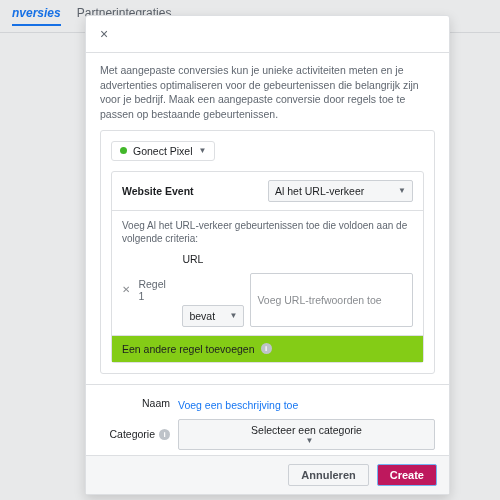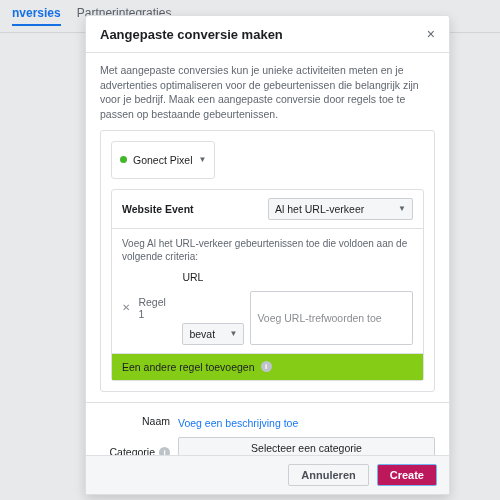--- a/index.html
+++ b/index.html
@@ -1,34 +1,34 @@
 <!DOCTYPE html>
 <html><head>
 <meta charset="utf-8">
 <style>
 * { box-sizing: border-box; margin: 0; padding: 0; }
 body { font-family: Helvetica, Arial, sans-serif; font-size: 12px; color: #1c1e21; background: #f5f6f7; width: 500px; height: 500px; overflow: hidden; position: relative; }
 
 .bg-tabs { display: flex; gap: 16px; padding: 6px 12px; font-size: 12px; color: #606770; border-bottom: 1px solid #dddfe2; }
-.bg-tabs .active { color: #1877f2; font-weight: 600; border-bottom: 2px solid #1877f2; padding-bottom: 4px; }
+.bg-tabs .active { color: #1877f2; font-weight: 600; border-bottom: 2px solid #1877f2; padding-bottom: 4px; font-style: italic; }
 .bg-body { padding: 30px 90px; color: #606770; font-size: 11px; line-height: 1.5; }
 
 .overlay { position: absolute; inset: 0; background: rgba(0,0,0,0.05); }
 
 .modal { position: absolute; top: 15px; left: 85px; width: 365px; height: 480px; background: #fff; border: 1px solid #dddfe2; border-radius: 3px; box-shadow: 0 4px 12px rgba(0,0,0,0.15); display: flex; flex-direction: column; }
 .modal-header { padding: 10px 14px; border-bottom: 1px solid #dddfe2; display: flex; justify-content: space-between; align-items: center; }
 .modal-title { font-size: 13px; font-weight: 600; color: #1c1e21; }
 .close { color: #606770; font-size: 14px; cursor: pointer; }
 
 .modal-body { padding: 10px 14px; font-size: 10.5px; color: #606770; overflow: hidden; flex: 1; }
 .intro { line-height: 1.4; margin-bottom: 8px; }
 .critheader { font-weight: 600; color: #1c1e21; font-size: 10.5px; margin: 8px 0 8px; }
 
 .criteria-box { border: 1px solid #dddfe2; border-radius: 3px; padding: 10px; margin-bottom: 10px; }
-.pixel-pill { display: inline-flex; align-items: center; border: 1px solid #dddfe2; border-radius: 3px; padding: 12px 8px; font-size: 10.5px; color: #1c1e21; background: #fff; }
+.pixel-pill { display: inline-flex; align-items: center; border: 1px solid #dddfe2; border-radius: 3px; padding: 3px 8px; font-size: 10.5px; color: #1c1e21; background: #fff; }
 .pixel-pill .dot { width: 7px; height: 7px; border-radius: 50%; background: #42b72a; margin-right: 6px; }
 .pixel-pill .chev { margin-left: 6px; color: #606770; font-size: 8px; }
 
 .inner-box { border: 1px solid #dddfe2; border-radius: 3px; margin-top: 10px; }
 .inner-head { display: flex; justify-content: space-between; align-items: center; padding: 8px 10px; border-bottom: 1px solid #dddfe2; }
 .inner-head .lbl { font-size: 10.5px; color: #1c1e21; font-weight: 600; }
 .select, .input, .dropdown { border: 1px solid #ccd0d5; border-radius: 2px; background: #f5f6f7; font-size: 10.5px; padding: 4px 6px; color: #1c1e21; display: flex; align-items: center; justify-content: space-between; }
 .dropdown .chev { font-size: 8px; color: #606770; margin-left: 6px; }
 .inner-body { padding: 8px 10px; }
 .note { font-size: 10px; color: #606770; line-height: 1.3; margin-bottom: 8px; }
@@ -66,21 +66,20 @@
 </div>
 <div class="bg-body">
   <p>Met aangepaste conversies kun je unieke activiteiten meten en je advertenties optimaliseren voor de kennis die belangrijk zijn.</p>
   <p style="margin-top:14px">Maak een conversie regel.</p>
 </div>
 
 <div class="overlay"></div>
 
 <div class="modal">
   <div class="modal-header">
-    <span class="modal-title">Aangepaste conversie maken</span>
     <span class="close">×</span>
   </div>
 
   <div class="modal-body">
     <div class="intro">Met aangepaste conversies kun je unieke activiteiten meten en je advertenties optimaliseren voor de gebeurtenissen die belangrijk zijn voor je bedrijf. Maak een aangepaste conversie door regels toe te passen op bestaande gebeurtenissen.</div>
 
     <div class="criteria-box">
       <div class="pixel-pill">
         <span class="dot"></span>
         <span>Gonect Pixel</span>

